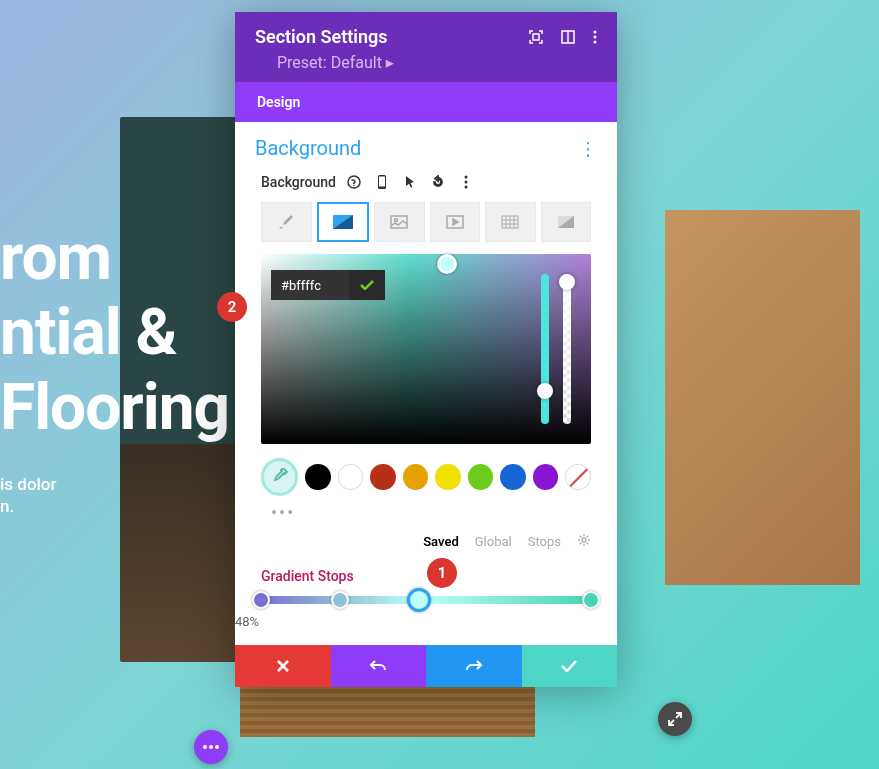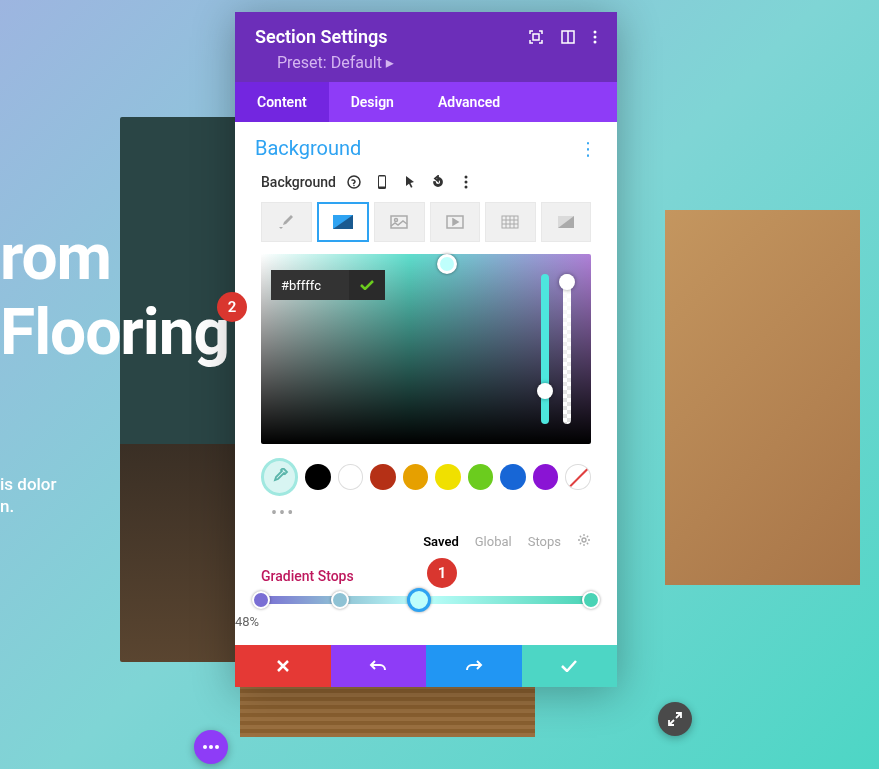--- a/index.html
+++ b/index.html
@@ -73,20 +73,21 @@
 </head>
 <body>
 
 <div class="bg-image-left">
   <div class="bg-wood"></div>
 </div>
 <div class="bg-image-right"></div>
 
 <div class="hero-text">
   <div class="line1">rom</div>
+  <div class="line2">ntial &amp;</div>
   <div class="line3">Flooring</div>
 </div>
 <div class="hero-sub">
   <div>is dolor</div>
   <div>n.</div>
 </div>
 
 <div class="panel">
   <div class="panel-header">
     <div class="panel-title-row">
@@ -110,23 +111,21 @@
               <circle cx="2" cy="7" r="1.5"></circle>
               <circle cx="2" cy="12" r="1.5"></circle>
             </svg>
           </span>
       </div>
     </div>
     <div class="preset">Preset: Default ▸</div>
   </div>
 
   <div class="tabs">
-    <div class="tab active">Content</div>
     <div class="tab">Design</div>
-    <div class="tab">Advanced</div>
   </div>
 
   <div class="body">
     <div class="section-title-row">
       <div class="section-title">Background</div>
       <div class="dots-v">⋮</div>
     </div>
 
     <div class="field-label-row">
       <span class="field-label">Background</span>

